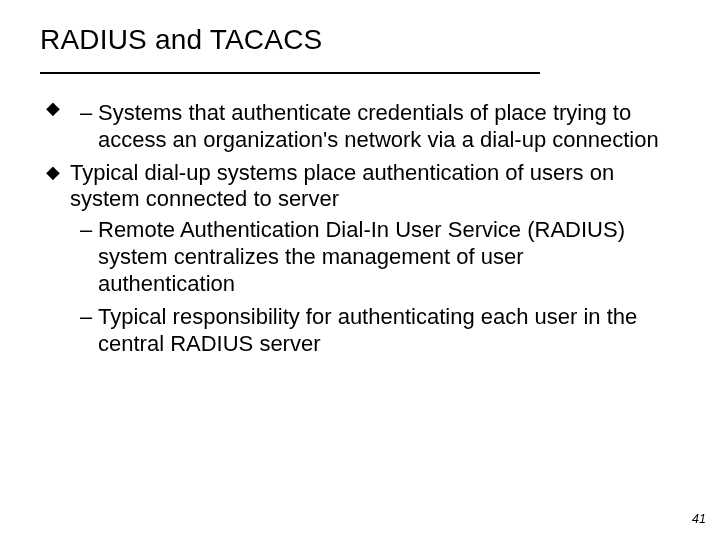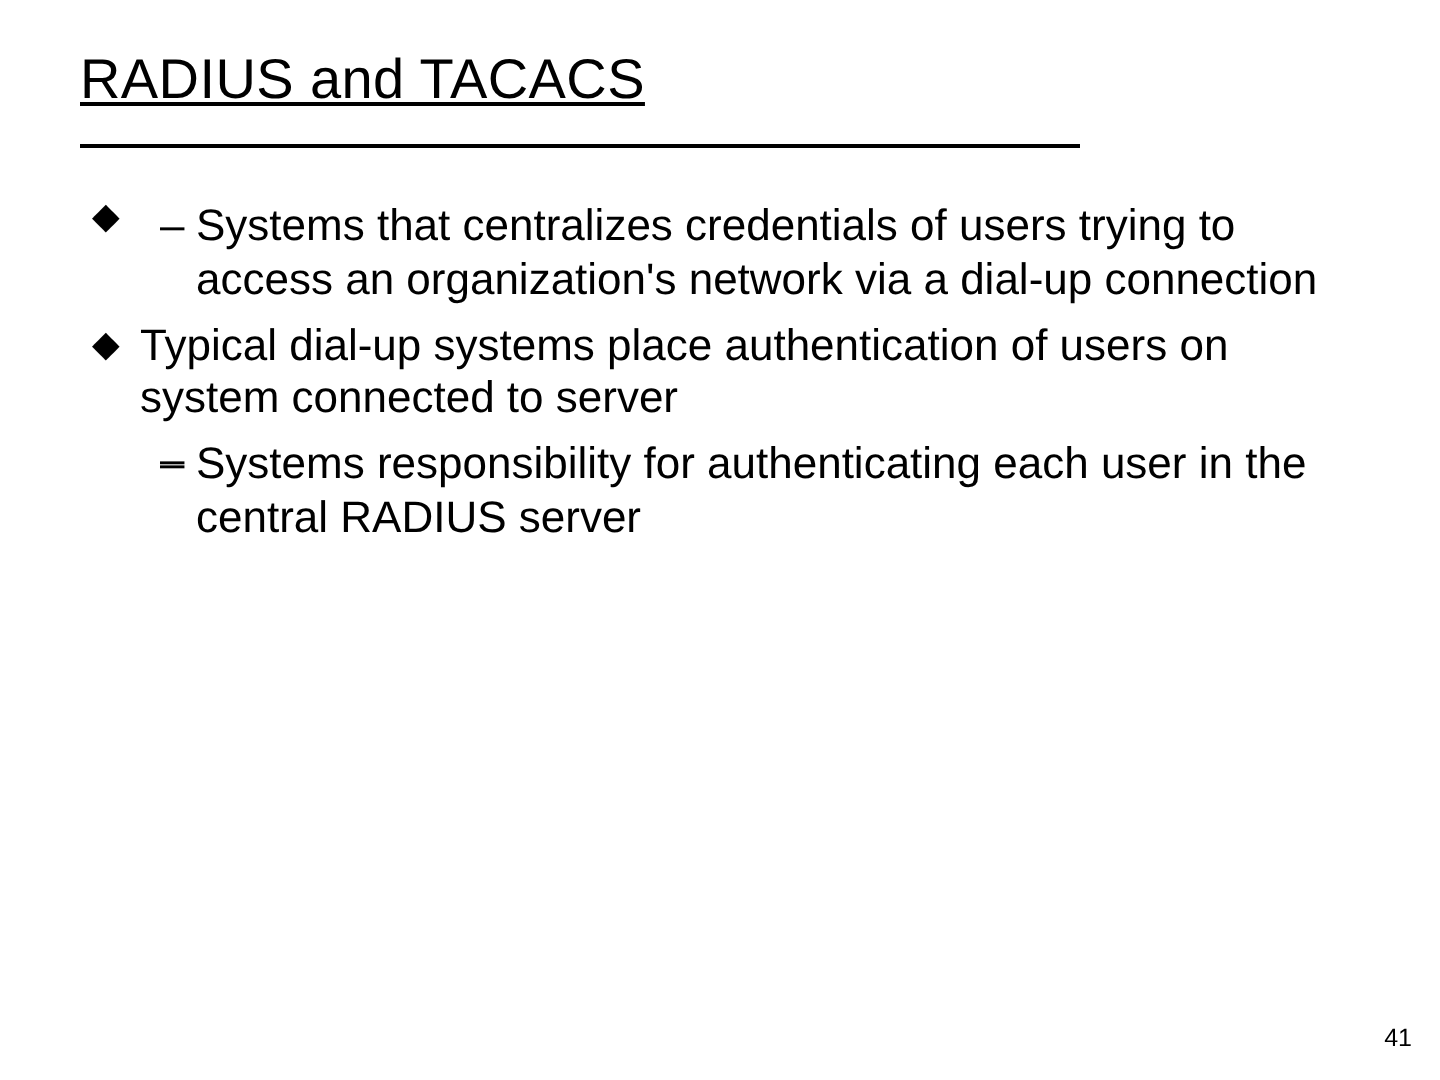--- a/index.html
+++ b/index.html
@@ -18,21 +18,20 @@
     height: 540px;
     box-sizing: border-box;
   }
   .title {
     position: absolute;
     left: 40px;
     top: 24px;
     font-size: 28px;
     font-weight: 400;
     letter-spacing: 0.2px;
-    text-decoration: underline;
   }
   .rule {
     position: absolute;
     left: 40px;
     top: 72px;
     width: 500px;
     height: 0;
     border-top: 2px solid #000;
   }
   .body {
@@ -69,49 +68,51 @@
     position: absolute;
     left: 40px;
     bottom: 14px;
     font-size: 12.5px;
   }
   .footer-right {
     position: absolute;
     right: 14px;
     bottom: 14px;
     font-size: 12.5px;
+    font-style: italic;
   }
 </style>
 </head>
 <body>
 
 <div class="slide">
 
   <div class="title">RADIUS and TACACS</div>
   <div class="rule"></div>
 
   <div class="body">
 
     <div class="l1">
       <span class="bullet">◆</span>
     </div>
     <div class="l2">
       <span class="dash">–</span>
-      <span>Systems that centralizes credentials of users trying to access an organization's network via a dial-up connection</span>
+      <span>Systems that authenticate credentials of place trying to access an organization's network via a dial-up connection</span>
     </div>
 
     <div class="l1" style="margin-top:4px;">
       <span class="bullet">◆</span>
       <span>Typical dial-up systems place authentication of users on system connected to server</span>
     </div>
     <div class="l2">
       <span class="dash">–</span>
+      <span>Remote Authentication Dial-In User Service (RADIUS) system centralizes the management of user authentication</span>
     </div>
     <div class="l2">
       <span class="dash">–</span>
-      <span>Systems responsibility for authenticating each user in the central RADIUS server</span>
+      <span>Typical responsibility for authenticating each user in the central RADIUS server</span>
     </div>
 
   </div>
 
   <div class="footer-right">41</div>
 
 </div>
 
 </body></html>

